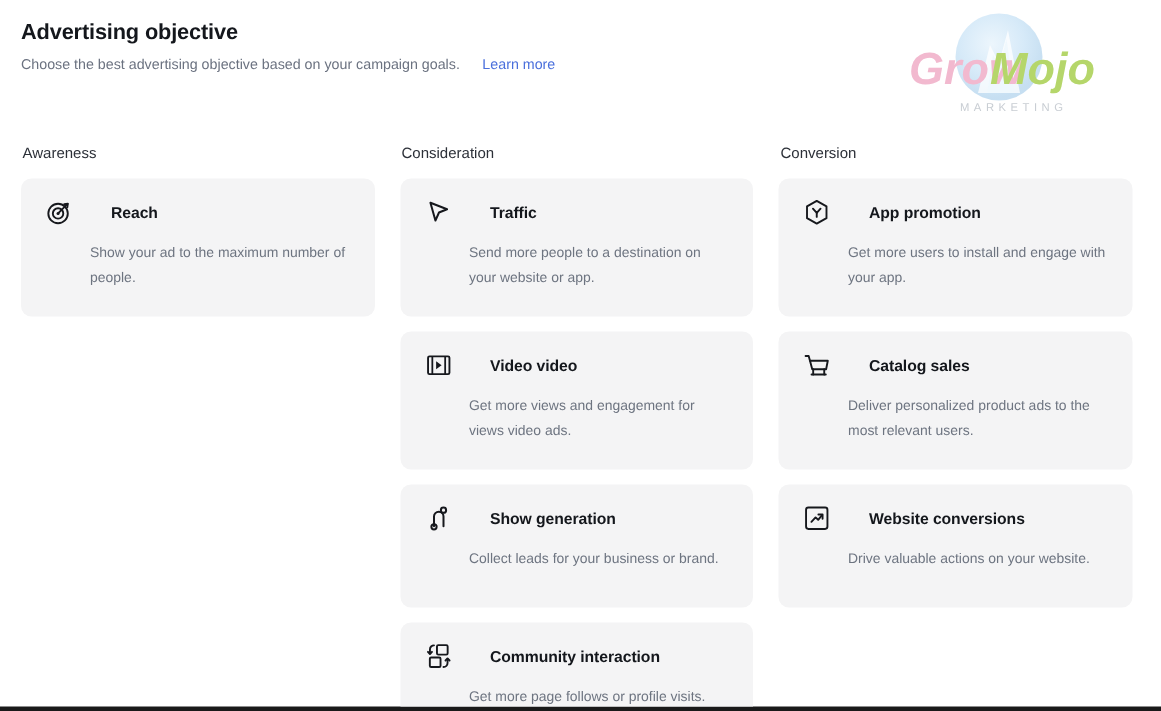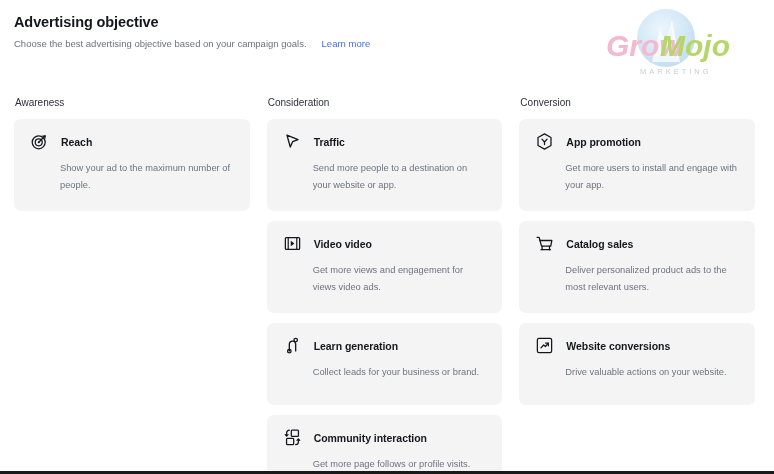--- a/index.html
+++ b/index.html
@@ -85,21 +85,21 @@
     background: #f4f4f5;
     border-radius: 7px;
     padding: 13px 16px 17px 16px;
     margin-bottom: 10px;
     min-height: 82px;
   }
 
   .card-head {
     display: flex;
     align-items: center;
-    gap: 12px;
+    gap: 25px;
     margin-bottom: 9px;
   }
 
   .card-icon {
     width: 19px;
     height: 19px;
     flex: 0 0 19px;
     display: flex;
     align-items: center;
     justify-content: center;
@@ -201,21 +201,21 @@
       </div>
       <div class="objective-card">
         <div class="card-head">
           <span class="card-icon">
             <svg width="19" height="19" viewBox="0 0 24 24" fill="none" stroke="currentColor" stroke-width="1.7" stroke-linecap="round" stroke-linejoin="round">
               <path d="M8 18.8 V10.5 a4 4 0 0 1 8 0 V18.8"></path>
               <circle cx="8" cy="19.2" r="2.2"></circle>
               <circle cx="16" cy="5.2" r="2.2"></circle>
             </svg>
           </span>
-          <span class="card-title">Learn generation</span>
+          <span class="card-title">Show generation</span>
         </div>
         <div class="card-desc">Collect leads for your business or brand.</div>
       </div>
       <div class="objective-card">
         <div class="card-head">
           <span class="card-icon">
             <svg width="19" height="19" viewBox="0 0 24 24" fill="none" stroke="currentColor" stroke-width="1.6" stroke-linecap="round" stroke-linejoin="round">
               <rect x="10.5" y="2.6" width="9" height="8" rx="1.1"></rect>
               <rect x="4.5" y="13" width="9" height="8" rx="1.1"></rect>
               <path d="M8 2.8 a3.4 3.4 0 0 0 -3.4 3.4 v3.2"></path>

